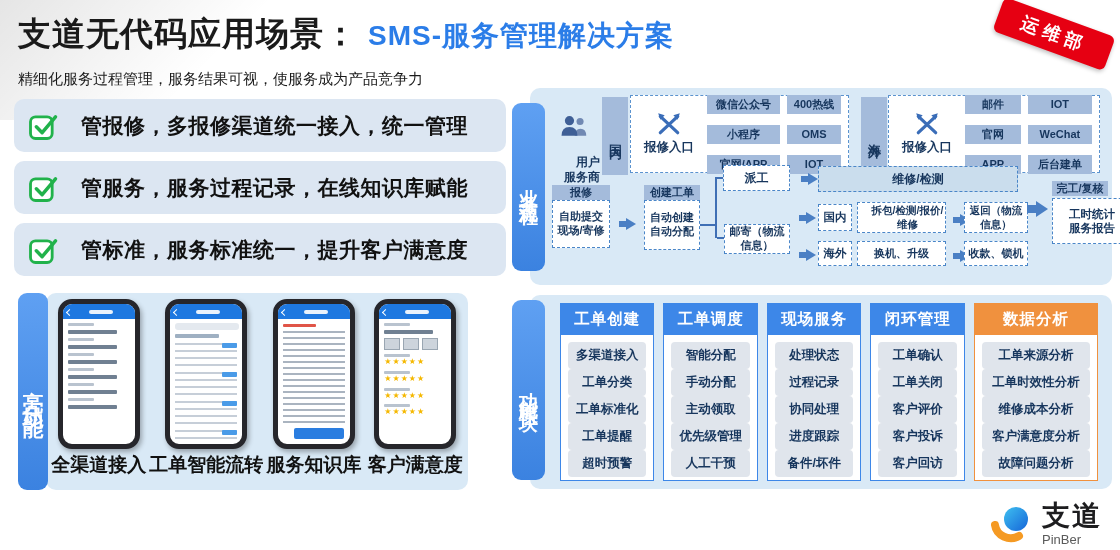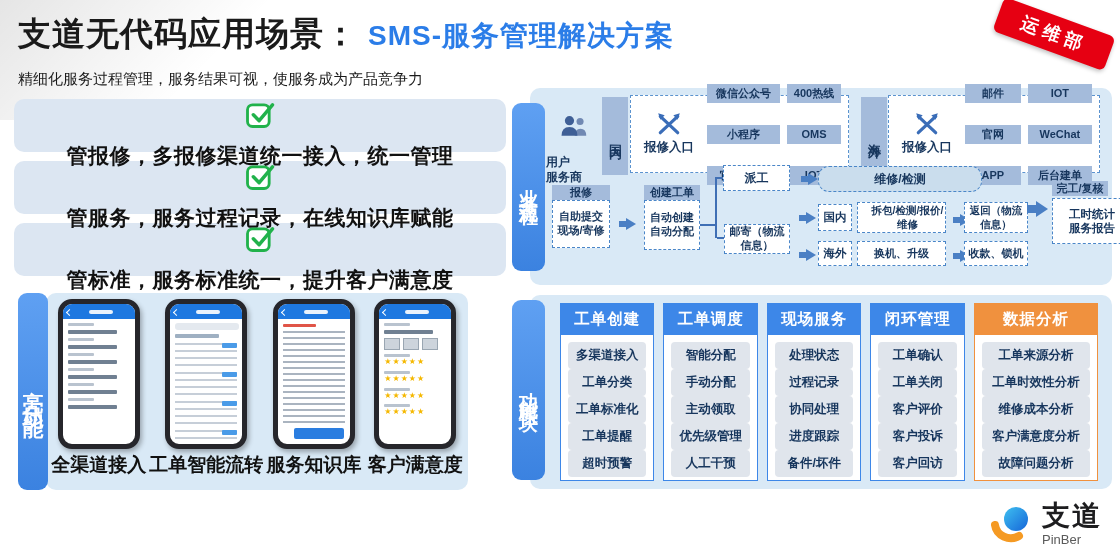--- a/index.html
+++ b/index.html
@@ -19,51 +19,51 @@
   .title .blue  { font-size:28px; font-weight:900; color:#2b7de8; letter-spacing:1px; }
   .subtitle { position:absolute; left:18px; top:70px; font-size:15px; color:#1a1a1a; }
   .ribbon { position:absolute; left:995px; top:16px; width:118px; height:36px;
     background:#e60012; border-radius:6px; transform:rotate(20deg);
     display:flex; align-items:center; justify-content:center;
     color:#fff; font-size:18px; font-weight:bold; letter-spacing:5px;
     box-shadow:0 2px 4px rgba(0,0,0,.25); }
 
   
   .features { position:absolute; left:14px; top:99px; width:492px; }
-  .feature { display:flex; align-items:center; gap:13px; background:#dce6f2;
+  .feature { display:flex; align-items:center; gap:23px; background:#dce6f2;
     border-radius:10px; height:53px; padding:0 14px; margin-bottom:9px;
-    font-size:21px; font-weight:bold; color:#111; letter-spacing:.5px;flex-direction:column; }
+    font-size:21px; font-weight:bold; color:#111; letter-spacing:.5px; }
   .feature svg { flex:0 0 auto; }
 
   
   .vtab { position:absolute; background:linear-gradient(180deg,#5fa0f2,#3b82e0);
     color:#fff; font-weight:bold; border-radius:9px; writing-mode:vertical-rl;
     display:flex; align-items:center; justify-content:center; z-index:3; }
   .panel { position:absolute; background:#d9e9f6; border-radius:10px; }
 
   #hl-tab   { left:18px;  top:293px; width:30px; height:197px; font-size:21px; letter-spacing:9px; }
   #flow-tab { left:512px; top:103px; width:33px; height:168px; font-size:19px; letter-spacing:7px; }
   #mod-tab  { left:512px; top:300px; width:33px; height:180px; font-size:19px; letter-spacing:7px; }
 
   #hl-panel   { left:46px;  top:293px; width:422px; height:197px; }
   #flow-panel { left:530px; top:88px;  width:582px; height:197px; }
   #mod-panel  { left:530px; top:295px; width:582px; height:194px;
     display:flex; gap:9px; padding:8px 14px 8px 30px; }
 
   
-  .actor { position:absolute; left:16px; top:11px; width:54px; text-align:left;
+  .actor { position:absolute; left:16px; top:11px; width:54px; text-align:right;
     color:#17365d; font-weight:bold; font-size:12px; line-height:1.25; white-space:pre-line; }
   .vregion { position:absolute; width:26px; height:78px; top:9px; background:#a4bbdb;
     color:#17365d; font-weight:bold; writing-mode:vertical-rl; font-size:13px;
     letter-spacing:2px; display:flex; align-items:center; justify-content:center; }
   .entry-box { position:absolute; top:7px; height:78px; background:#fff;
     border:1.5px dashed #5b93cf; display:flex; align-items:center; padding:5px 7px; gap:7px; }
   .entry-label { width:62px; display:flex; flex-direction:column; align-items:center;
     color:#17365d; font-weight:bold; font-size:12.5px; gap:3px; }
-  .chip-col { display:flex; flex-direction:column; gap:22px; flex:1; }
+  .chip-col { display:flex; flex-direction:column; gap:11px; flex:1; }
   .chip { background:#a4bbdb; color:#17365d; font-weight:bold; font-size:11px;
     height:19px; display:flex; align-items:center; justify-content:center; }
 
   .stephead { position:absolute; background:#a4bbdb; color:#17365d; font-weight:bold;
     font-size:11px; display:flex; align-items:center; justify-content:center; }
   .dashedbox { position:absolute; background:#fff; border:1.5px dashed #4a86c8;
     color:#17365d; font-weight:bold; display:flex; align-items:center; justify-content:center;
     text-align:center; white-space:pre-line; line-height:1.25; }
   .dashedbox.fill { background:#cadded; }
 
@@ -227,21 +227,21 @@
   <div class="dashedbox" style="left:114px; top:112px; width:56px; height:50px; font-size:11px;">自动创建
 自动分配</div>
 
   <div class="cline" style="left:170px; top:136px; width:16px; height:2px;"></div>
   <div class="cline" style="left:185px; top:89px; width:2px; height:61px;"></div>
   <div class="cline" style="left:187px; top:89px; width:7px; height:2px;"></div>
   <div class="cline" style="left:187px; top:149px; width:8px; height:2px;"></div>
 
   <div class="dashedbox" style="left:193px; top:77px; width:67px; height:26px; font-size:12px;">派工</div>
   <div class="arr" style="left:278px; top:85px;"></div>
-  <div class="dashedbox fill" style="left:288px; top:78px; width:164px; height:26px; font-size:12px;border-radius:11px;">维修/检测</div>
+  <div class="dashedbox fill" style="left:288px; top:78px; width:200px; height:26px; font-size:12px;">维修/检测</div>
 
   <div class="dashedbox" style="left:194px; top:136px; width:66px; height:30px; font-size:11px;">邮寄（物流
 信息）</div>
   <div class="arr" style="left:276px; top:124px;"></div>
   <div class="arr" style="left:276px; top:161px;"></div>
 
   <div class="dashedbox" style="left:288px; top:116px; width:34px; height:27px; font-size:11.5px;">国内</div>
   <div class="dashedbox" style="left:327px; top:114px; width:89px; height:31px; font-size:10.5px;padding-left:12px;">拆包/检测/报价/
 维修</div>
   <div class="arr" style="left:430px; top:126px;"></div>

